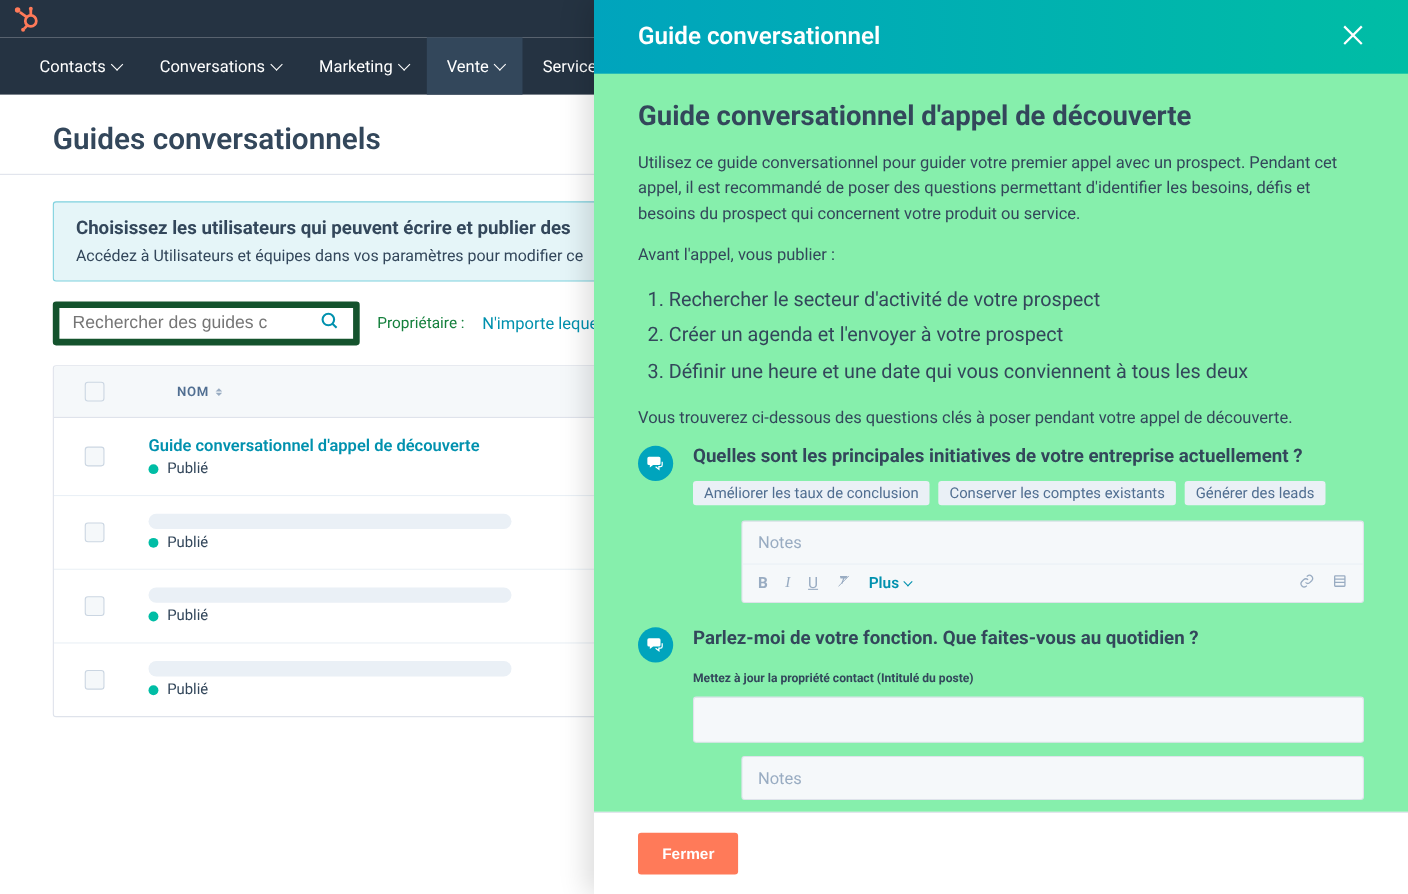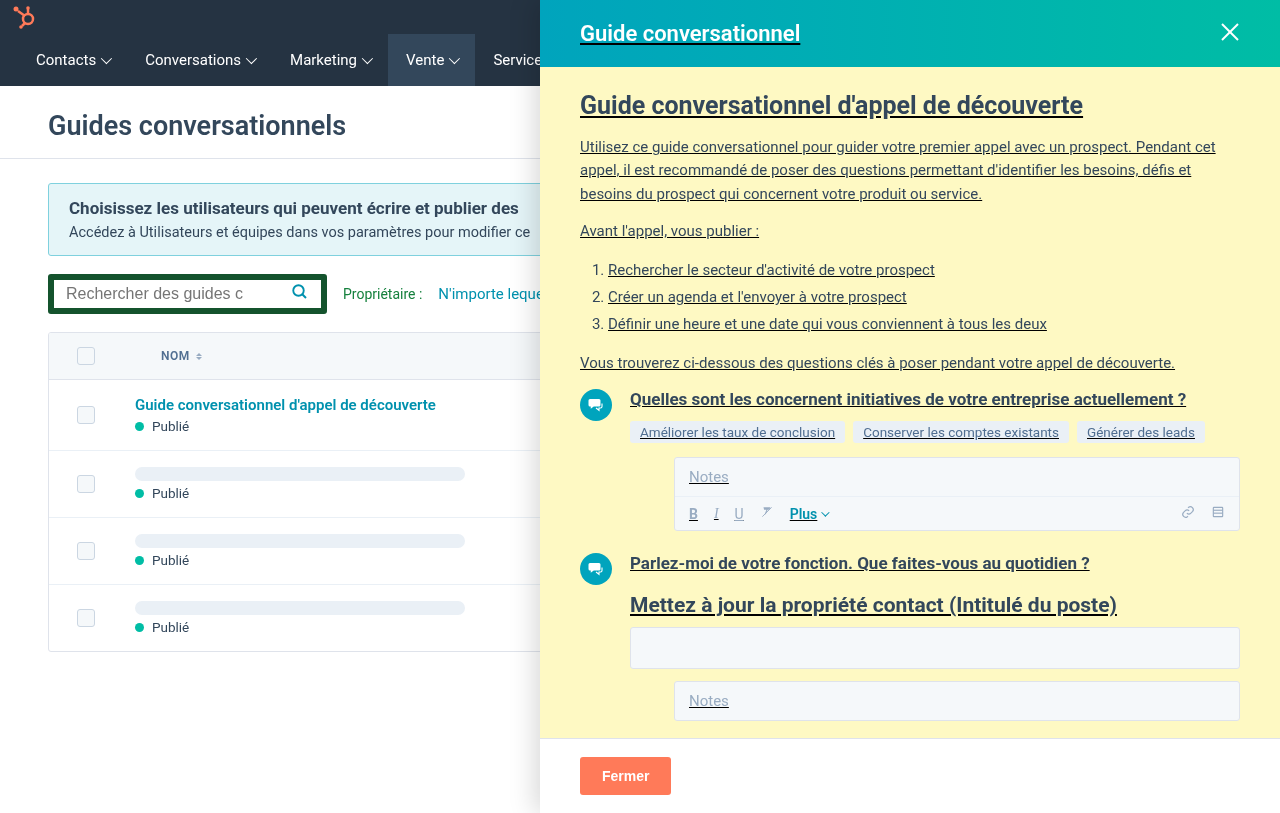--- a/index.html
+++ b/index.html
@@ -41,44 +41,44 @@
 .checkbox { width: 18px; height: 18px; border: 1.5px solid #cbd6e2; border-radius: 3px; background: #f5f8fa; cursor: pointer; flex-shrink: 0; }
 .row { padding: 16px 28px; display: flex; align-items: center; gap: 40px; border-bottom: 1px solid #eaf0f6; }
 .row:last-child { border-bottom: none; }
 .row-content { flex: 1; }
 .row-title { color: #0091ae; font-size: 15px; font-weight: 600; margin-bottom: 4px; cursor: pointer; }
 .row-title.placeholder { background: #eaf0f6; height: 14px; width: 330px; border-radius: 7px; }
 .row-status { display: flex; align-items: center; gap: 8px; font-size: 13.5px; color: #33475b; }
 .status-dot { width: 9px; height: 9px; border-radius: 50%; background: #00bda5; }
 
 
-.panel { position: absolute; top: 0; right: 0; width: 740px; height: 813px; background: #fef9c3; box-shadow: -6px 0 24px rgba(0,0,0,0.15); display: flex; flex-direction: column; z-index: 100; text-decoration: underline; }
+.panel { position: absolute; top: 0; right: 0; width: 740px; height: 813px; background: #86efac; box-shadow: -6px 0 24px rgba(0,0,0,0.15); display: flex; flex-direction: column; z-index: 100; }
 .panel-header { background: linear-gradient(90deg, #00a4bd 0%, #00bda5 100%); color: #fff; padding: 18px 40px; display: flex; align-items: center; justify-content: space-between; }
 .panel-header h2 { font-size: 22px; font-weight: 600; }
 .close-btn { font-size: 26px; cursor: pointer; color: #fff; background: none; border: none; }
 
 .panel-body { flex: 1; overflow-y: auto; padding: 24px 40px; color: #33475b; }
 .panel-body h1 { font-size: 25px; font-weight: 700; margin-bottom: 16px; }
 .panel-body p { font-size: 15px; line-height: 1.55; margin-bottom: 14px; }
-.panel-body ol { margin: 0 0 14px 28px; font-size: 15px; line-height: 1.8; }
+.panel-body ol { margin: 0 0 14px 28px; font-size: 18px; line-height: 1.8; }
 
 .question { display: flex; gap: 18px; margin-bottom: 22px; }
 .q-icon { width: 32px; height: 32px; border-radius: 50%; background: #00a4bd; color: #fff; display: flex; align-items: center; justify-content: center; font-size: 16px; flex-shrink: 0; }
 .q-body { flex: 1; }
 .q-title { font-size: 17px; font-weight: 700; margin-bottom: 12px; }
 .chips { display: flex; gap: 8px; flex-wrap: wrap; margin-bottom: 14px; }
 .chip { background: #eaf0f6; color: #506e91; padding: 3px 10px; border-radius: 3px; font-size: 13.5px; cursor: pointer; }
 .notes-box { border: 1px solid #dfe3eb; border-radius: 3px; background: #f5f8fa; margin-left: 44px; }
 .notes-input { padding: 10px 14px; color: #99acc2; font-size: 15px; border-bottom: 1px solid #eaf0f6; }
 .notes-toolbar { display: flex; align-items: center; gap: 16px; padding: 8px 14px; color: #99acc2; font-size: 14px; }
 .tb-btn { cursor: pointer; font-weight: 700; }
 .tb-btn.italic { font-style: italic; font-family: serif; font-weight: 400; }
 .tb-btn.underline { text-decoration: underline; font-weight: 400; }
 .tb-plus { color: #0091ae; display: flex; align-items: center; gap: 4px; font-weight: 600; }
-.q-sub { font-size: 21px; font-weight: 700; margin-bottom: 10px; margin-top: 20px; }
+.q-sub { font-size: 11px; font-weight: 700; margin-bottom: 10px; margin-top: 20px; }
 .text-input { background: #f5f8fa; border: 1px solid #dfe3eb; border-radius: 3px; height: 42px; margin-bottom: 12px; }
 
 .panel-footer { border-top: 1px solid #dfe3eb; padding: 18px 40px; background: #fff; }
 .btn-close { background: #ff7a59; color: #fff; border: none; padding: 11px 22px; border-radius: 3px; font-size: 14px; font-weight: 600; cursor: pointer; }
 </style>
 </head>
 <body>
 
 <div class="topbar">
   <svg class="logo" viewBox="0 0 24 24">
@@ -222,21 +222,21 @@
     <p>Vous trouverez ci-dessous des questions clés à poser pendant votre appel de découverte.</p>
 
     <div class="question">
       <div class="q-icon">
         <svg width="18" height="18" viewBox="0 0 24 24" fill="#fff">
             <path d="M4 4h12a2 2 0 012 2v6a2 2 0 01-2 2H9l-4 3v-3H4a2 2 0 01-2-2V6a2 2 0 012-2z"></path>
             <path d="M20 10v4a2 2 0 01-2 2h-2v3l-4-3" fill="none" stroke="#fff" stroke-width="1.5"></path>
           </svg>
       </div>
       <div class="q-body">
-        <div class="q-title">Quelles sont les concernent initiatives de votre entreprise actuellement ?</div>
+        <div class="q-title">Quelles sont les principales initiatives de votre entreprise actuellement ?</div>
         <div class="chips">
           <span class="chip">Améliorer les taux de conclusion</span>
           <span class="chip">Conserver les comptes existants</span>
           <span class="chip">Générer des leads</span>
         </div>
         <div class="notes-box">
           <div class="notes-input">Notes</div>
           <div class="notes-toolbar">
             <span class="tb-btn">B</span>
             <span class="tb-btn italic">I</span>

